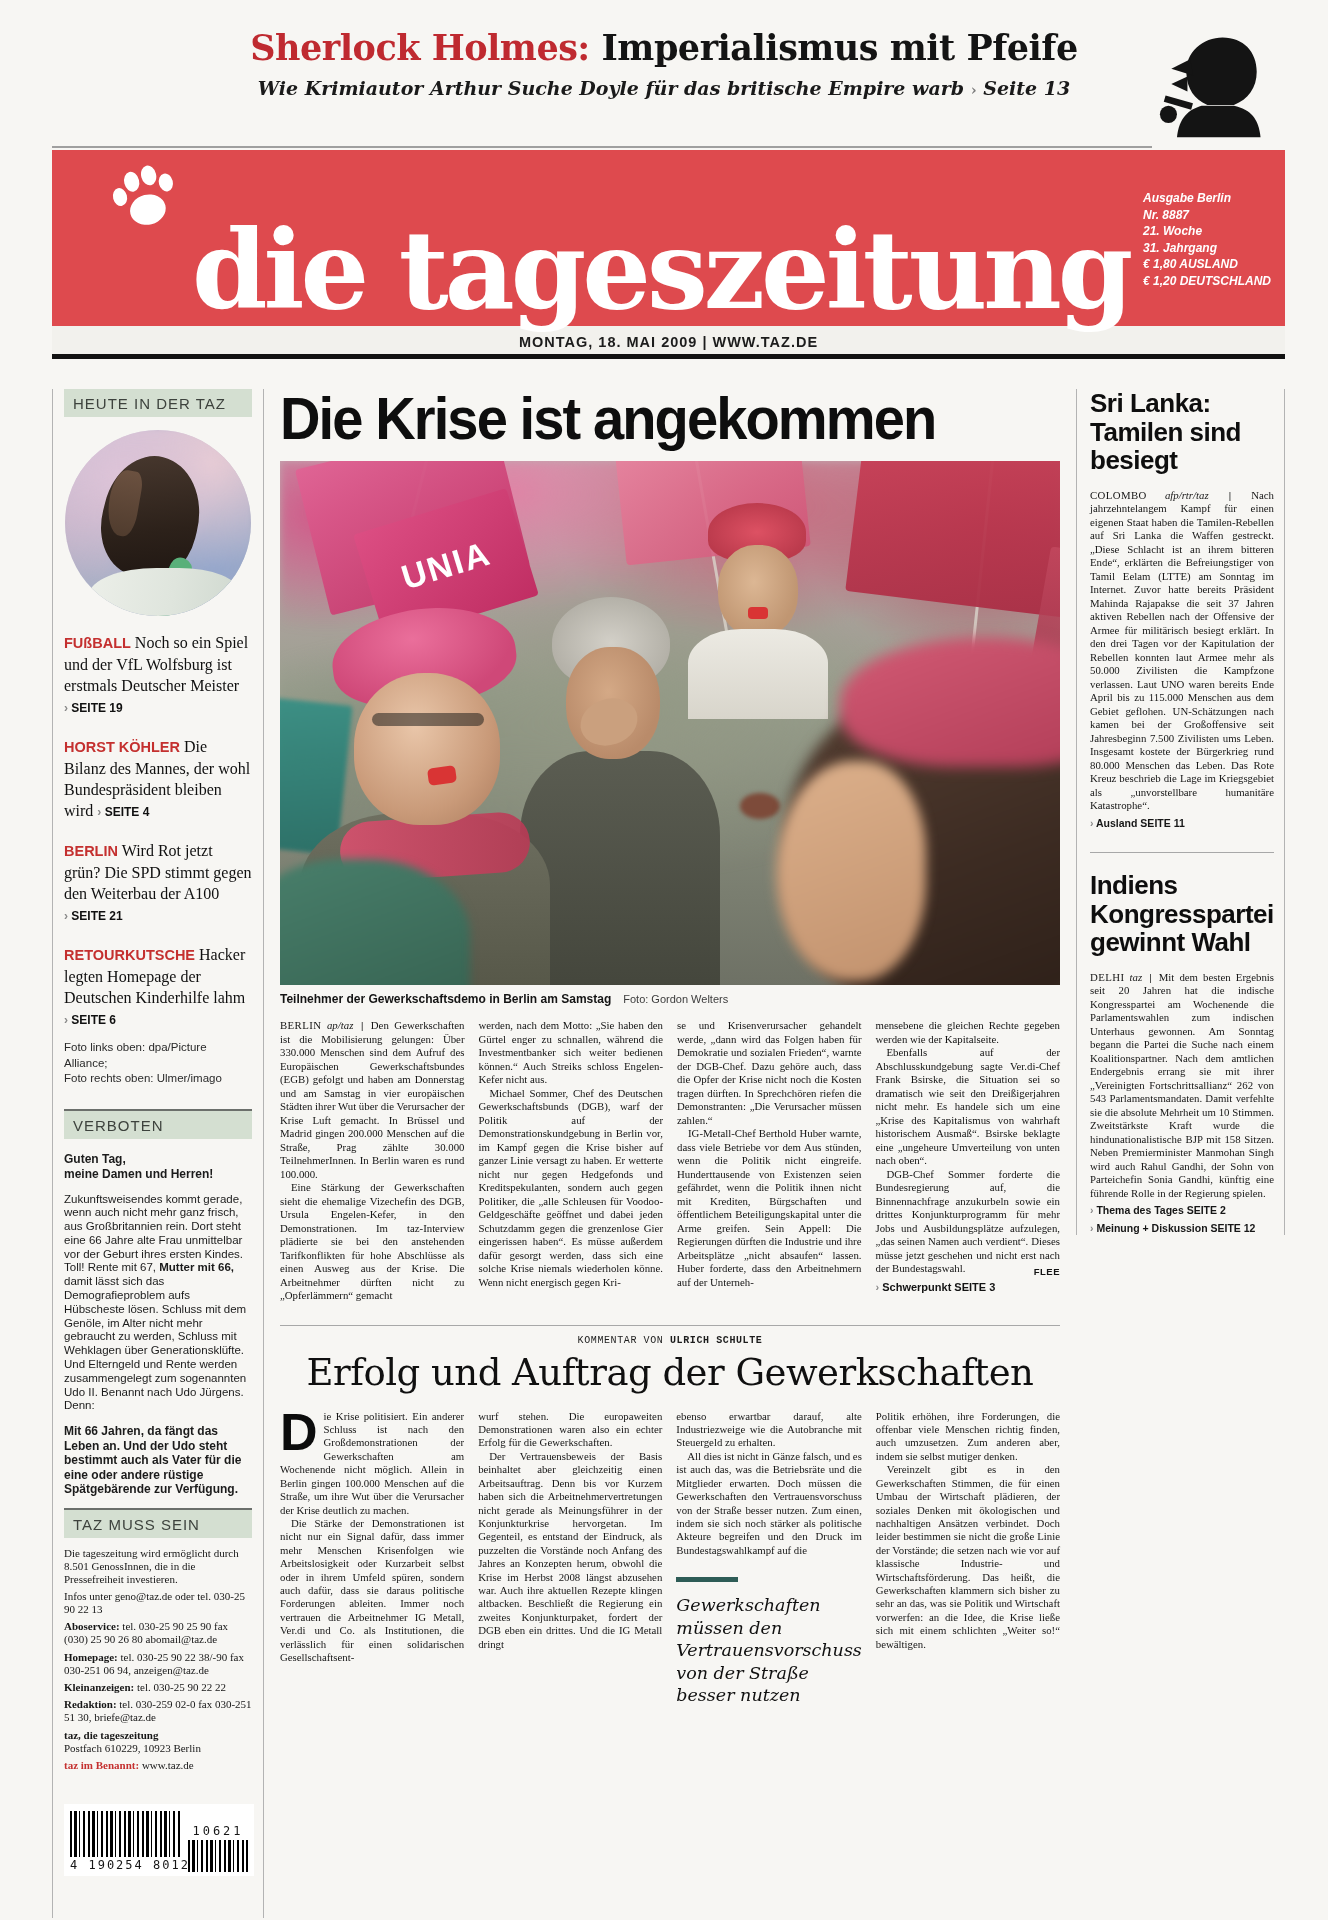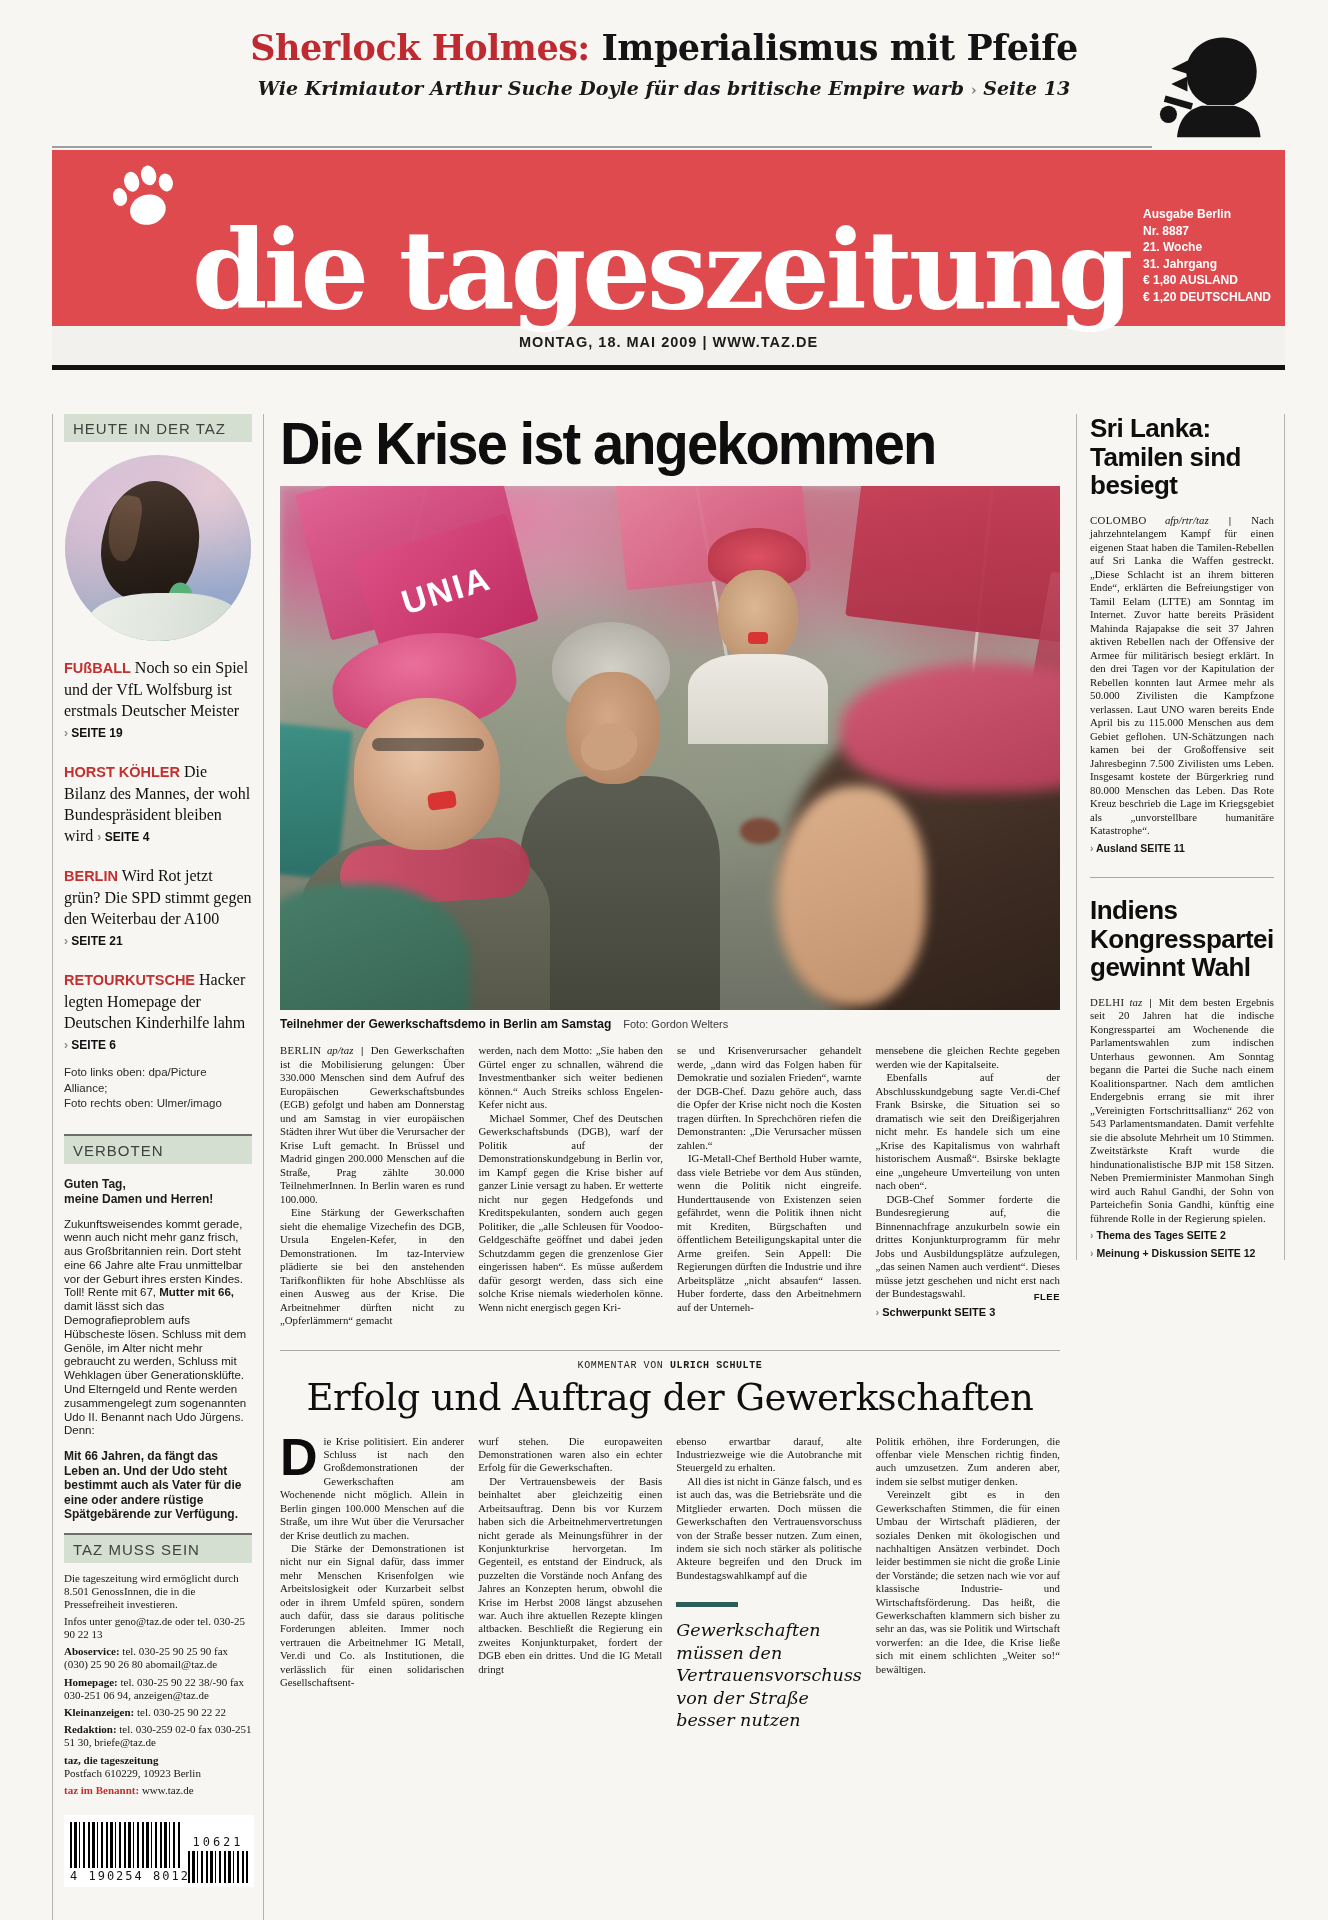--- a/index.html
+++ b/index.html
@@ -21,27 +21,27 @@
   .sherlock { position:absolute; right:58px; top:30px; }
 
   
   .masthead { position:relative; margin:0 43px 0 52px; height:176px; background:#de4a4e; }
   .paw { position:absolute; left:56px; top:14px; }
   .logo {
     position:absolute; left:140px; bottom:2px; color:#fff;
     font-family:"DejaVu Serif", serif; font-weight:700;
     font-size:108px; line-height:1; letter-spacing:-4px; white-space:nowrap;
   }
-  .edition { position:absolute; right:14px; top:56px; color:#fff; font-family:"Liberation Sans", sans-serif; font-weight:700; font-size:12px; line-height:16.5px; }
-
-  .datebar { margin:0 43px 0 52px; background:#f2f1ed; text-align:center; padding:8px 0 15px; font-family:"Liberation Sans", sans-serif; font-weight:700; font-size:14.5px; letter-spacing:1px; color:#1c1c1c; }
+  .edition { position:absolute; right:14px; top:40px; color:#fff; font-family:"Liberation Sans", sans-serif; font-weight:700; font-size:12px; line-height:16.5px;font-style:italic; }
+
+  .datebar { margin:0 43px 0 52px; background:#f2f1ed; text-align:center; padding:8px 0 4px; font-family:"Liberation Sans", sans-serif; font-weight:700; font-size:14.5px; letter-spacing:1px; color:#1c1c1c; }
   .black-rule { margin:0 43px 0 52px; height:5px; background:#121212; }
 
   
-  .content { display:flex; margin:0 43px 0 52px; padding-top:44px; height:1559px; overflow:hidden;justify-content:center; }
+  .content { display:flex; margin:0 43px 0 52px; padding-top:30px; height:1559px; overflow:hidden;justify-content:center; }
   .sidebar { width:212px; min-width:212px; padding:0 11px 0 11px; border-left:1px solid #b3b3b3; border-right:1px solid #b3b3b3; display:flex; flex-direction:column; }
   .main { width:812px; padding:0 16px; }
   .rightcol { width:209px; min-width:209px; padding:0 10px 0 13px; border-left:1px solid #b3b3b3; border-right:1px solid #b3b3b3; align-self:flex-start; }
 
   
   .green-head { background:#d4dfd1; padding:6px 9px 5px; font-family:"Liberation Sans", sans-serif; font-size:15px; letter-spacing:1px; color:#3d423d; }
   .green-head.ruled { border-top:2px solid #6b6f6b; }
   .sb-photo { width:186px; height:186px; border-radius:50%; margin:13px auto 16px; position:relative; overflow:hidden; background:linear-gradient(160deg,#cfc3d8 0%,#c4b4c9 35%,#a8b0c6 70%,#93a0bd 100%); }
   .sb-photo .glow { position:absolute; inset:0; background:radial-gradient(circle at 28% 25%, rgba(222,196,216,.95), transparent 55%), radial-gradient(circle at 78% 18%, rgba(234,206,214,.9), transparent 50%), radial-gradient(circle at 80% 75%, rgba(148,166,204,.85), transparent 55%); filter:blur(2px); }
   .sb-head { position:absolute; left:38px; top:26px; width:96px; height:122px; background:linear-gradient(160deg,#4a3a30 0%,#2c211a 60%,#1d1511 100%); border-radius:52% 58% 46% 50%; transform:rotate(14deg); }

